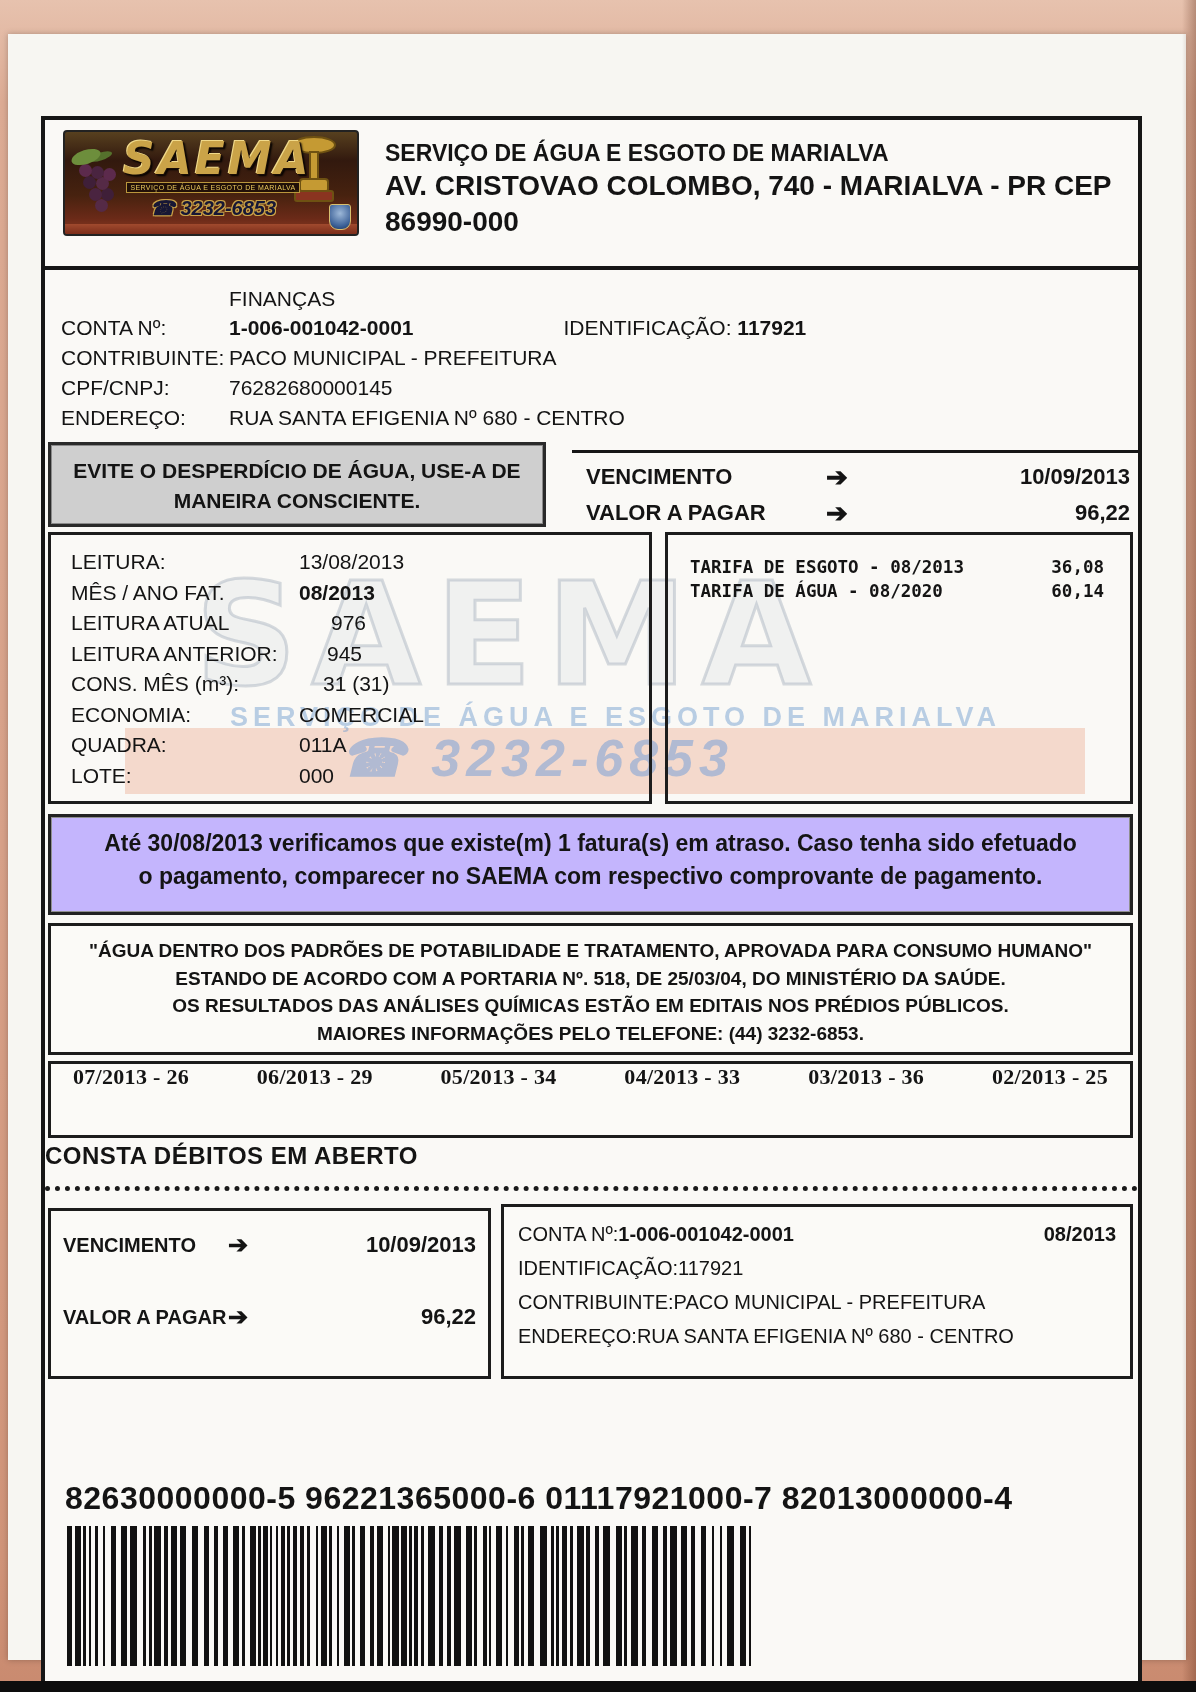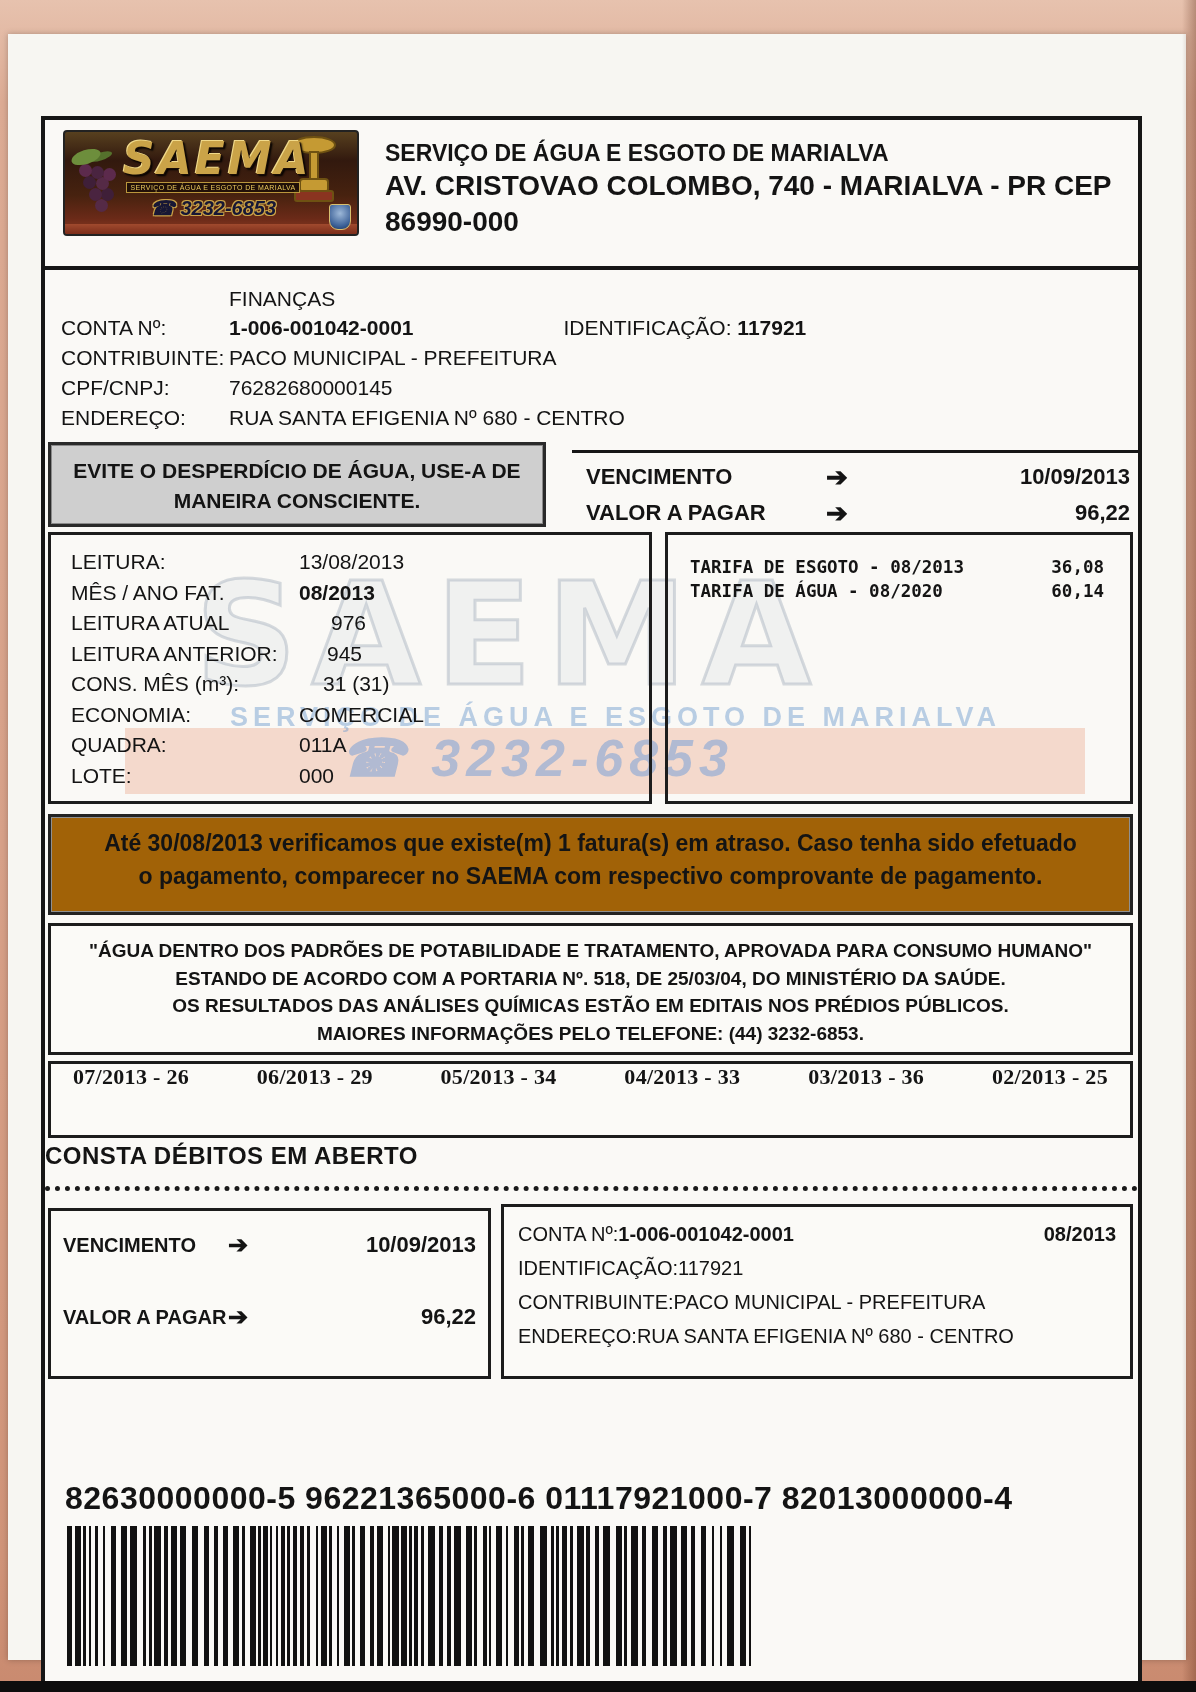--- a/index.html
+++ b/index.html
@@ -113,21 +113,21 @@
     left:620px;top:0;width:468px;height:272px;box-sizing:border-box;
     border:3px solid #1c1c1c;z-index:1;background:transparent;
     padding:20px 26px 0 22px;
   }
   .tariff-row{display:flex;justify-content:space-between;
     font-family:"DejaVu Sans Mono",monospace;font-weight:bold;font-size:17.5px;line-height:24px;gap:28px;}
 
   
   .overdue-box{
     left:3px;top:694px;width:1085px;height:101px;box-sizing:border-box;
-    background:#a16207;border:3px solid #222;box-shadow:0 0 0 1px #909090 inset;
+    background:#c4b5fd;border:3px solid #222;box-shadow:0 0 0 1px #909090 inset;
     text-align:center;font-weight:bold;font-size:23px;line-height:33px;padding-top:10px;
   }
   .quality-box{
     left:3px;top:803px;width:1085px;height:132px;box-sizing:border-box;
     border:3px solid #1c1c1c;background:#fbfaf7;
     text-align:center;font-weight:bold;font-size:19px;line-height:27.5px;padding-top:11px;
   }
   .history-box{
     left:3px;top:941px;width:1085px;height:77px;box-sizing:border-box;
     border:3px solid #1c1c1c;background:#fbfaf7;

